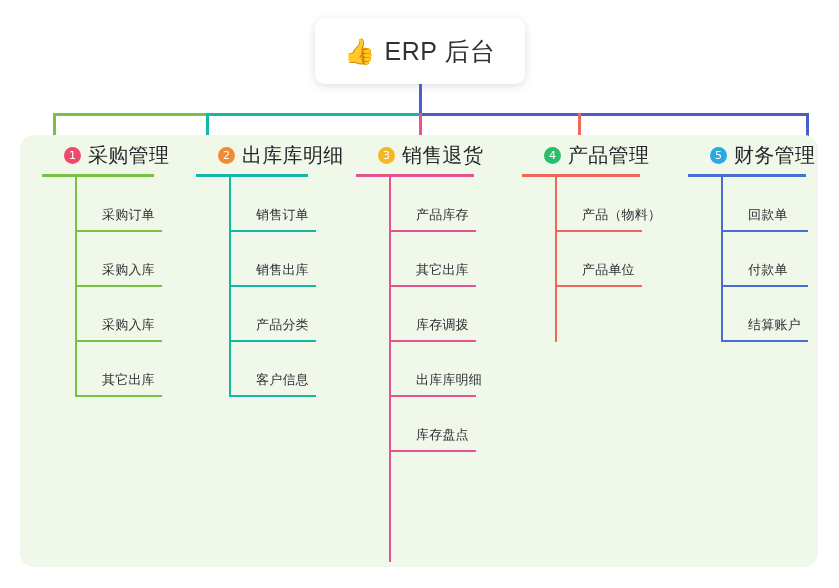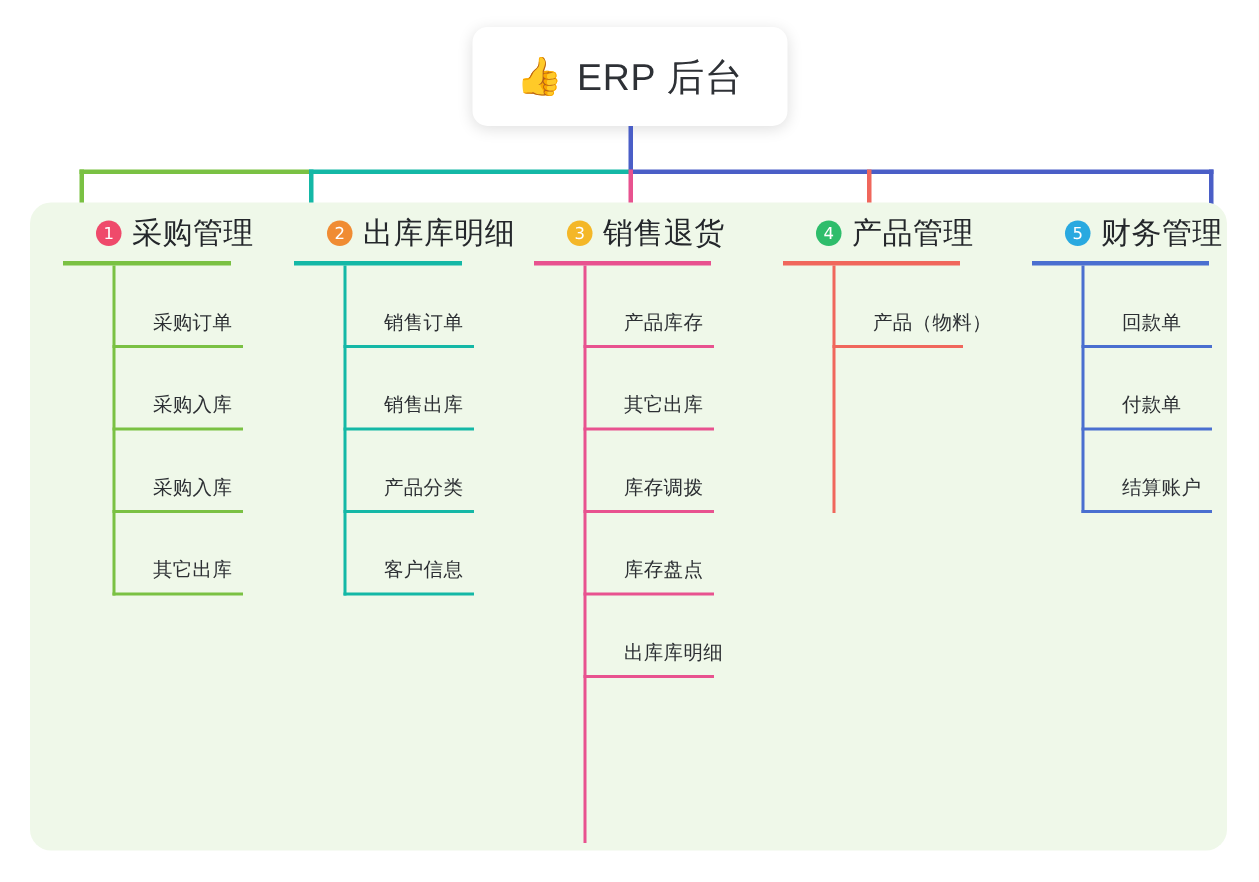--- a/index.html
+++ b/index.html
@@ -248,41 +248,45 @@
         </div>
         <div class="leaf">
           <span class="leaf-label">其它出库</span>
           <div class="leaf-rule" style="background: rgb(232, 82, 143);"></div>
         </div>
         <div class="leaf">
           <span class="leaf-label">库存调拨</span>
           <div class="leaf-rule" style="background: rgb(232, 82, 143);"></div>
         </div>
         <div class="leaf">
+          <span class="leaf-label">出库库明细</span>
+          <div class="leaf-rule" style="background: rgb(232, 82, 143);"></div>
+        </div>
+        <div class="leaf">
           <span class="leaf-label">库存盘点</span>
-          <div class="leaf-rule" style="background: rgb(232, 82, 143);"></div>
-        </div>
-        <div class="leaf">
-          <span class="leaf-label">出库库明细</span>
           <div class="leaf-rule" style="background: rgb(232, 82, 143);"></div>
         </div>
       </div>
     </div>
     <div class="column" style="left: 522px;">
       <div class="col-head">
         <span class="badge" style="background: rgb(46, 189, 107);">4</span>
         <span class="col-title">产品管理</span>
       </div>
       <div class="col-rule" style="background: rgb(240, 103, 92); width: 118px;"></div>
       <div class="leaves">
         <div class="spine" style="background: rgb(240, 103, 92); height: 165px;"></div>
         <div class="leaf">
           <span class="leaf-label">产品（物料）</span>
           <div class="leaf-rule" style="background: rgb(240, 103, 92);"></div>
         </div>
+        <div class="leaf">
+          <span class="leaf-label">产品单位</span>
+          <div class="leaf-rule" style="background: rgb(240, 103, 92);"></div>
+        </div>
       </div>
     </div>
     <div class="column" style="left: 688px;">
       <div class="col-head">
         <span class="badge" style="background: rgb(41, 169, 224);">5</span>
         <span class="col-title">财务管理</span>
       </div>
       <div class="col-rule" style="background: rgb(74, 111, 208); width: 118px;"></div>
       <div class="leaves">
         <div class="spine" style="background: rgb(74, 111, 208); height: 165px;"></div>

